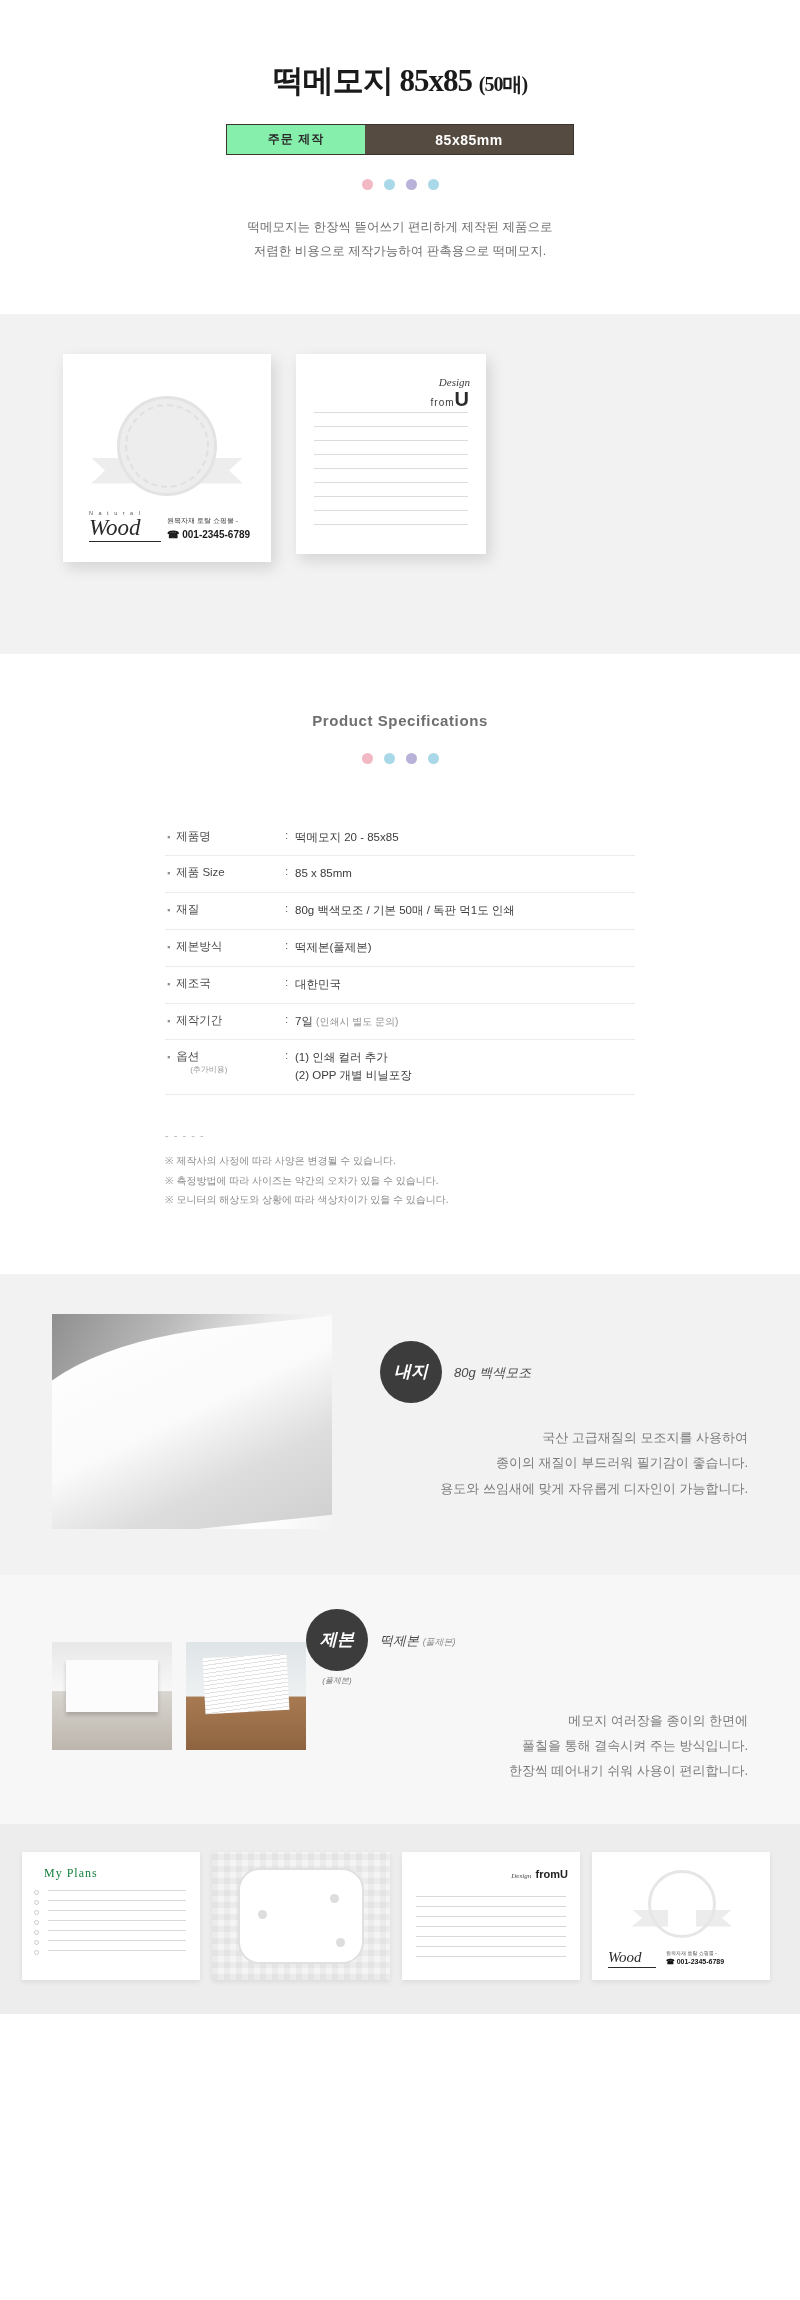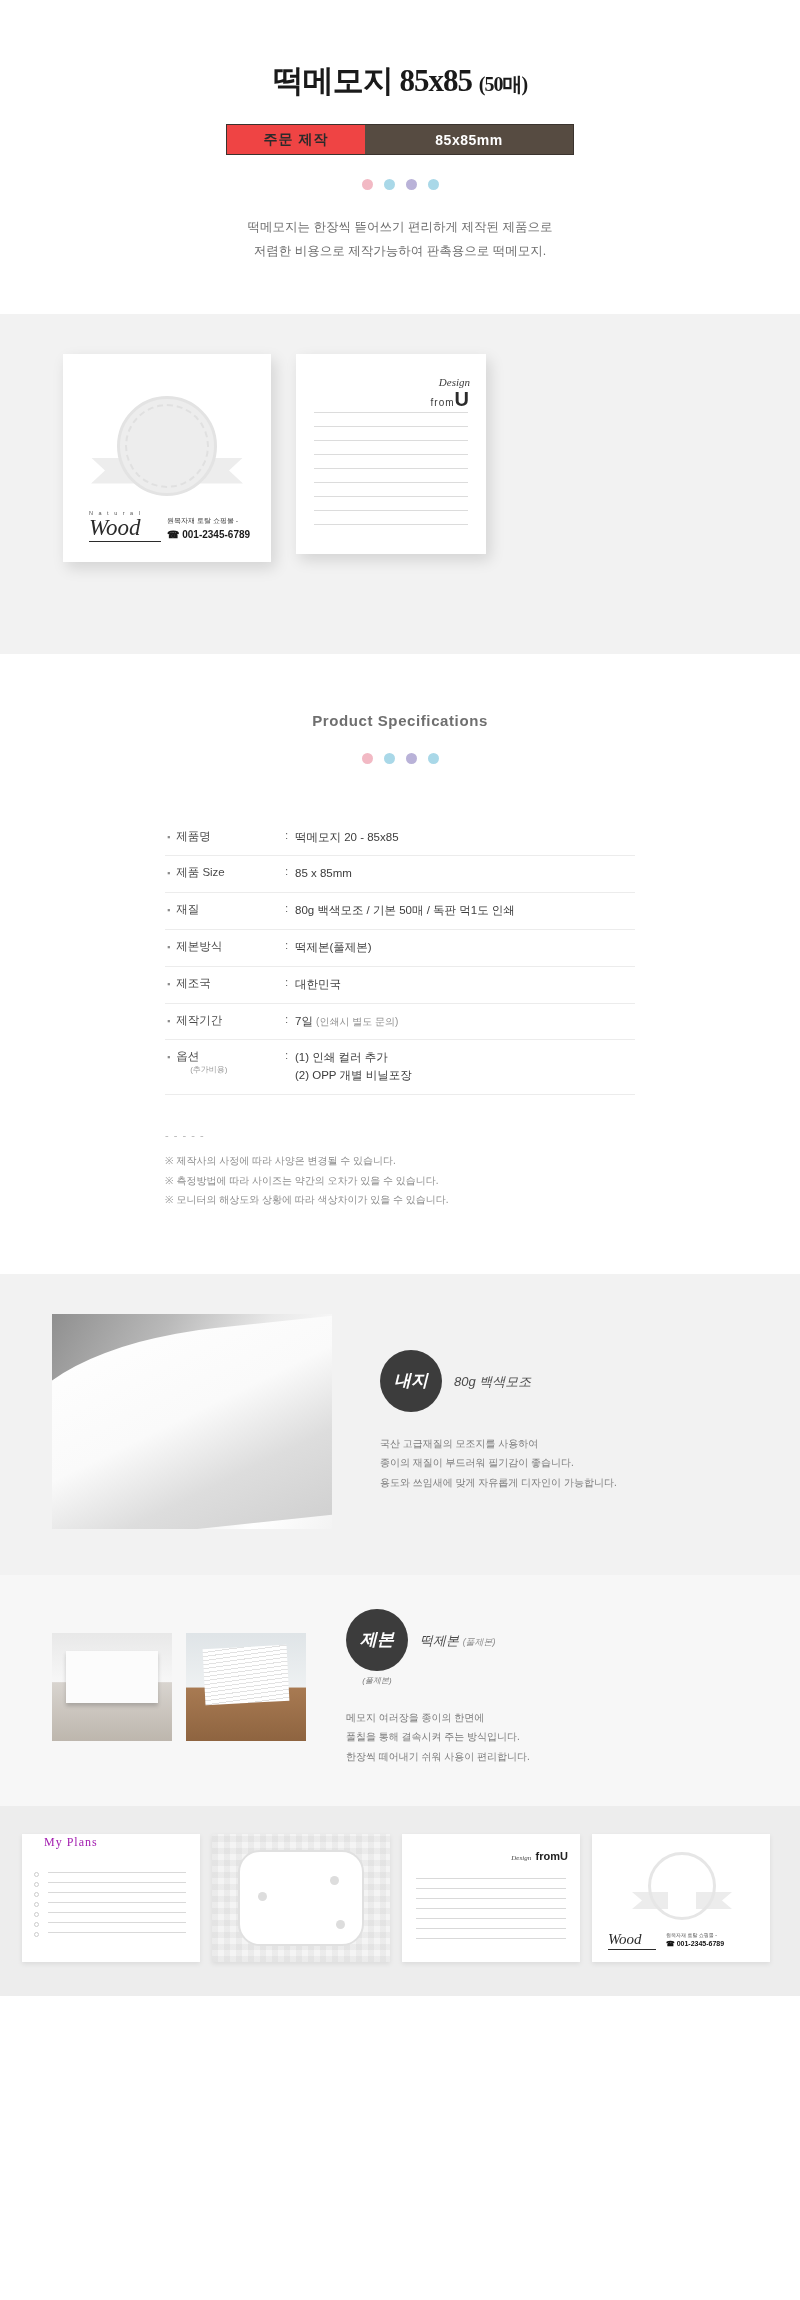--- a/index.html
+++ b/index.html
@@ -31,23 +31,23 @@
   }
   .badge-row {
     margin: 22px auto 0;
     width: 348px;
     height: 31px;
     display: flex;
     border: 1px solid #3a332e;
   }
   .badge-left {
     flex: 0 0 138px;
-    background: #ef4444;
+    background: #86efac;
     color: #2b2b2b;
-    font-size: 14px;
+    font-size: 12px;
     font-weight: bold;
     display: flex; align-items: center; justify-content: center;
     letter-spacing: 1px;
   }
   .badge-right {
     flex: 1;
     background: #564b41;
     color: #ffffff;
     font-size: 14px;
     font-weight: bold;
@@ -155,21 +155,21 @@
   }
   .inner-text { flex: 1; padding-left: 48px; }
   .pill-row { display: flex; align-items: baseline; gap: 12px; font-style: italic; }
   .pill {
     width: 62px; height: 62px; border-radius: 50%;
     background: #3c3c3c; color: #fff; font-size: 17px; font-weight: bold;
     display: flex; align-items: center; justify-content: center;
   }
   .pill-sub { font-size: 8px; color: #7d7d7d; text-align: center; margin-top: 4px; }
   .pill-title { font-size: 13px; color: #4a4a4a; }
-  .inner-desc { margin-top: 22px; font-size: 10px; color: #7b7b7b; line-height: 1.95; }
+  .inner-desc { margin-top: 22px; font-size: 13px; color: #7b7b7b; line-height: 1.95; text-align: right; }
 
   
   .bind-sec { background: #f7f7f7; padding: 34px 0 40px; }
   .bind-wrap { display: flex; padding: 0 52px; align-items: center; }
   .bind-photos { display: flex; gap: 14px; }
   .photo-stack {
     width: 120px; height: 108px;
     background: linear-gradient(180deg,#e8e8e8 0%, #f7f7f7 45%, #d8d4cf 46%, #bdb6ad 100%);
     position: relative; overflow: hidden;
   }
@@ -180,31 +180,31 @@
   .photo-fan {
     width: 120px; height: 108px;
     background: linear-gradient(180deg,#dfe4e7 0%, #eef1f2 50%, #a87a52 51%, #8e6440 100%);
     position: relative; overflow: hidden;
   }
   .photo-fan .fan {
     position: absolute; left: 18px; top: 14px; width: 84px; height: 56px;
     background: repeating-linear-gradient(175deg,#ffffff 0 3px,#e2e2e2 3px 4px);
     transform: rotate(-3deg);
   }
-  .bind-text { flex: 1; padding-left: 40px; }
+  .bind-text { flex: 1; }
 
   
   .samples { background: #ededed; padding: 28px 22px 34px; display: flex; gap: 12px; }
   .sample {
     width: 178px; height: 128px; background: #fff; position: relative; overflow: hidden;
     box-shadow: 0 2px 5px rgba(0,0,0,0.08);
   }
   .sample-title {
-    font-family: "Liberation Serif", serif; font-size: 12px; color: #a21caf;
-    position: absolute; left: 22px; top: 1px; letter-spacing: 1px;
+    font-family: "Liberation Serif", serif; font-size: 12px; color: #15803d;
+    position: absolute; left: 22px; top: 14px; letter-spacing: 1px;
   }
   .s-lines { position: absolute; left: 14px; right: 14px; top: 38px; }
   .s-lines span { display: block; height: 1px; background: #d9d9d9; margin-bottom: 9px; }
   .s-bullets { position: absolute; left: 12px; top: 38px; }
   .s-bullets i { display: block; width: 5px; height: 5px; border: 1px solid #ccc; border-radius: 50%; margin-bottom: 5px; }
   .sample-checks {
     position: absolute; inset: 0;
     background:
       repeating-linear-gradient(0deg, rgba(0,0,0,0.035) 0 6px, transparent 6px 12px),
       repeating-linear-gradient(90deg, rgba(0,0,0,0.035) 0 6px, transparent 6px 12px),

